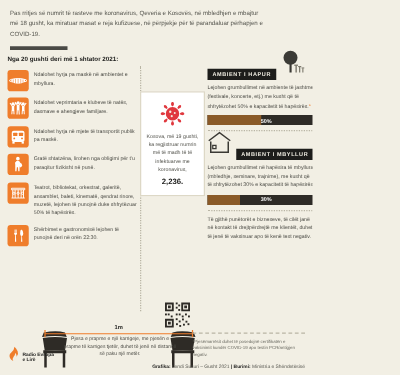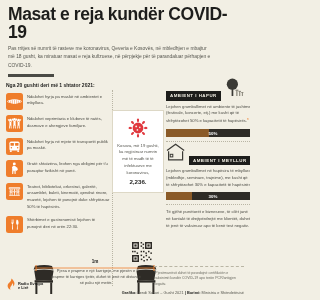--- a/index.html
+++ b/index.html
@@ -247,21 +247,20 @@
     line-height: 1.15;
     color: #1d1d1b;
   }
 </style>
 </head>
 <body>
 
 <div id="page">
 
   <div class="header">
-    <div class="title">Masat e reja kundër COVID-19</div>
     <div class="subtitle">Pas rritjes së numrit të rasteve me koronavirus, Qeveria e Kosovës, në mbledhjen e mbajtur më 18 gusht, ka miratuar masat e reja kufizuese, në përpjekje për të parandaluar përhapjen e COVID-19.</div>
     <div class="rule"></div>
   </div>
 
   <div class="cols">
 
     <div class="vdiv vdiv-a"></div>
 
     <div class="col-left">
       <div class="section-head">Nga 20 gushti deri më 1 shtator 2021:</div>

